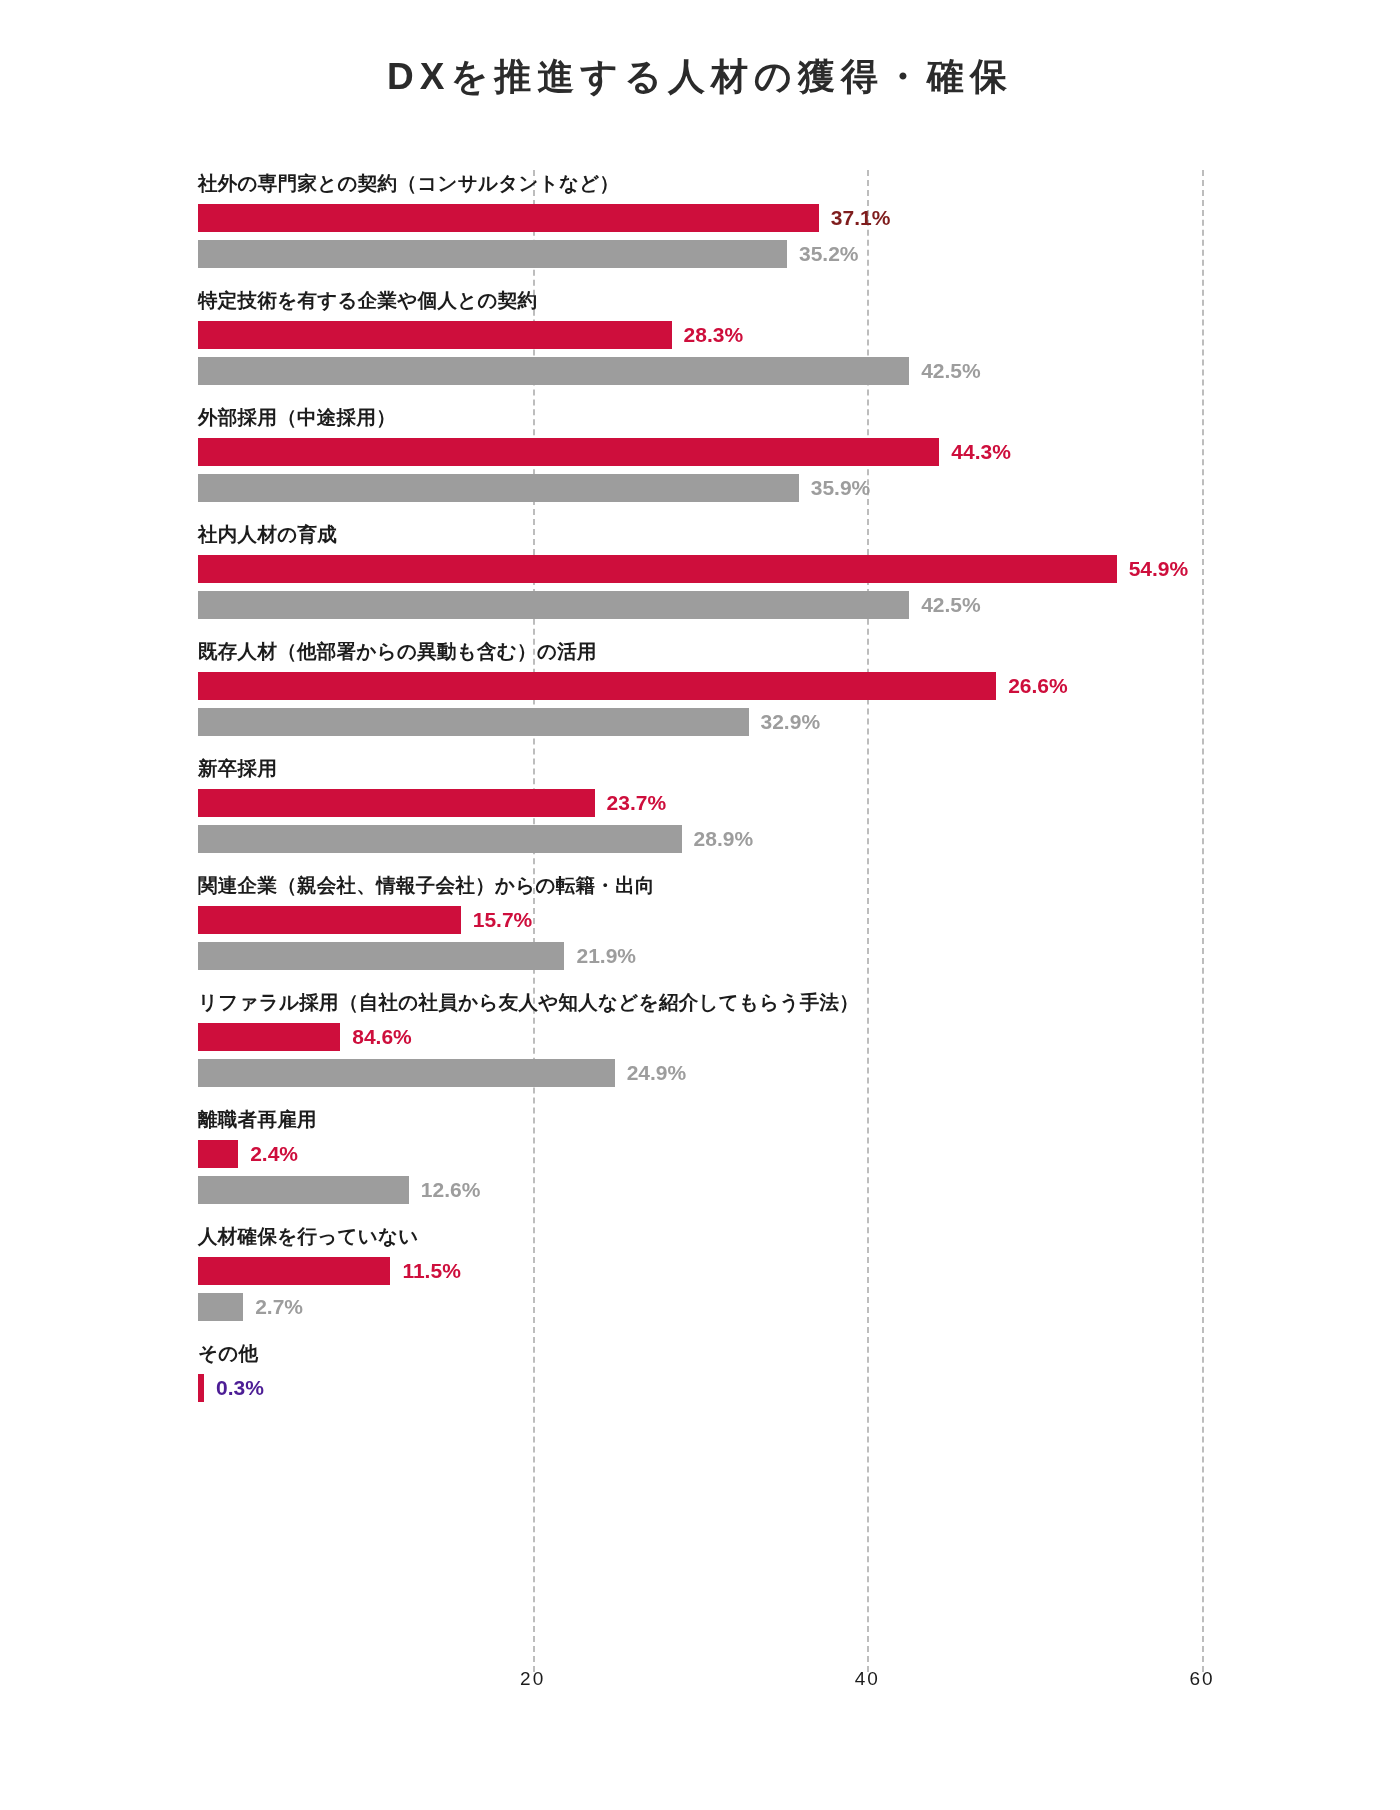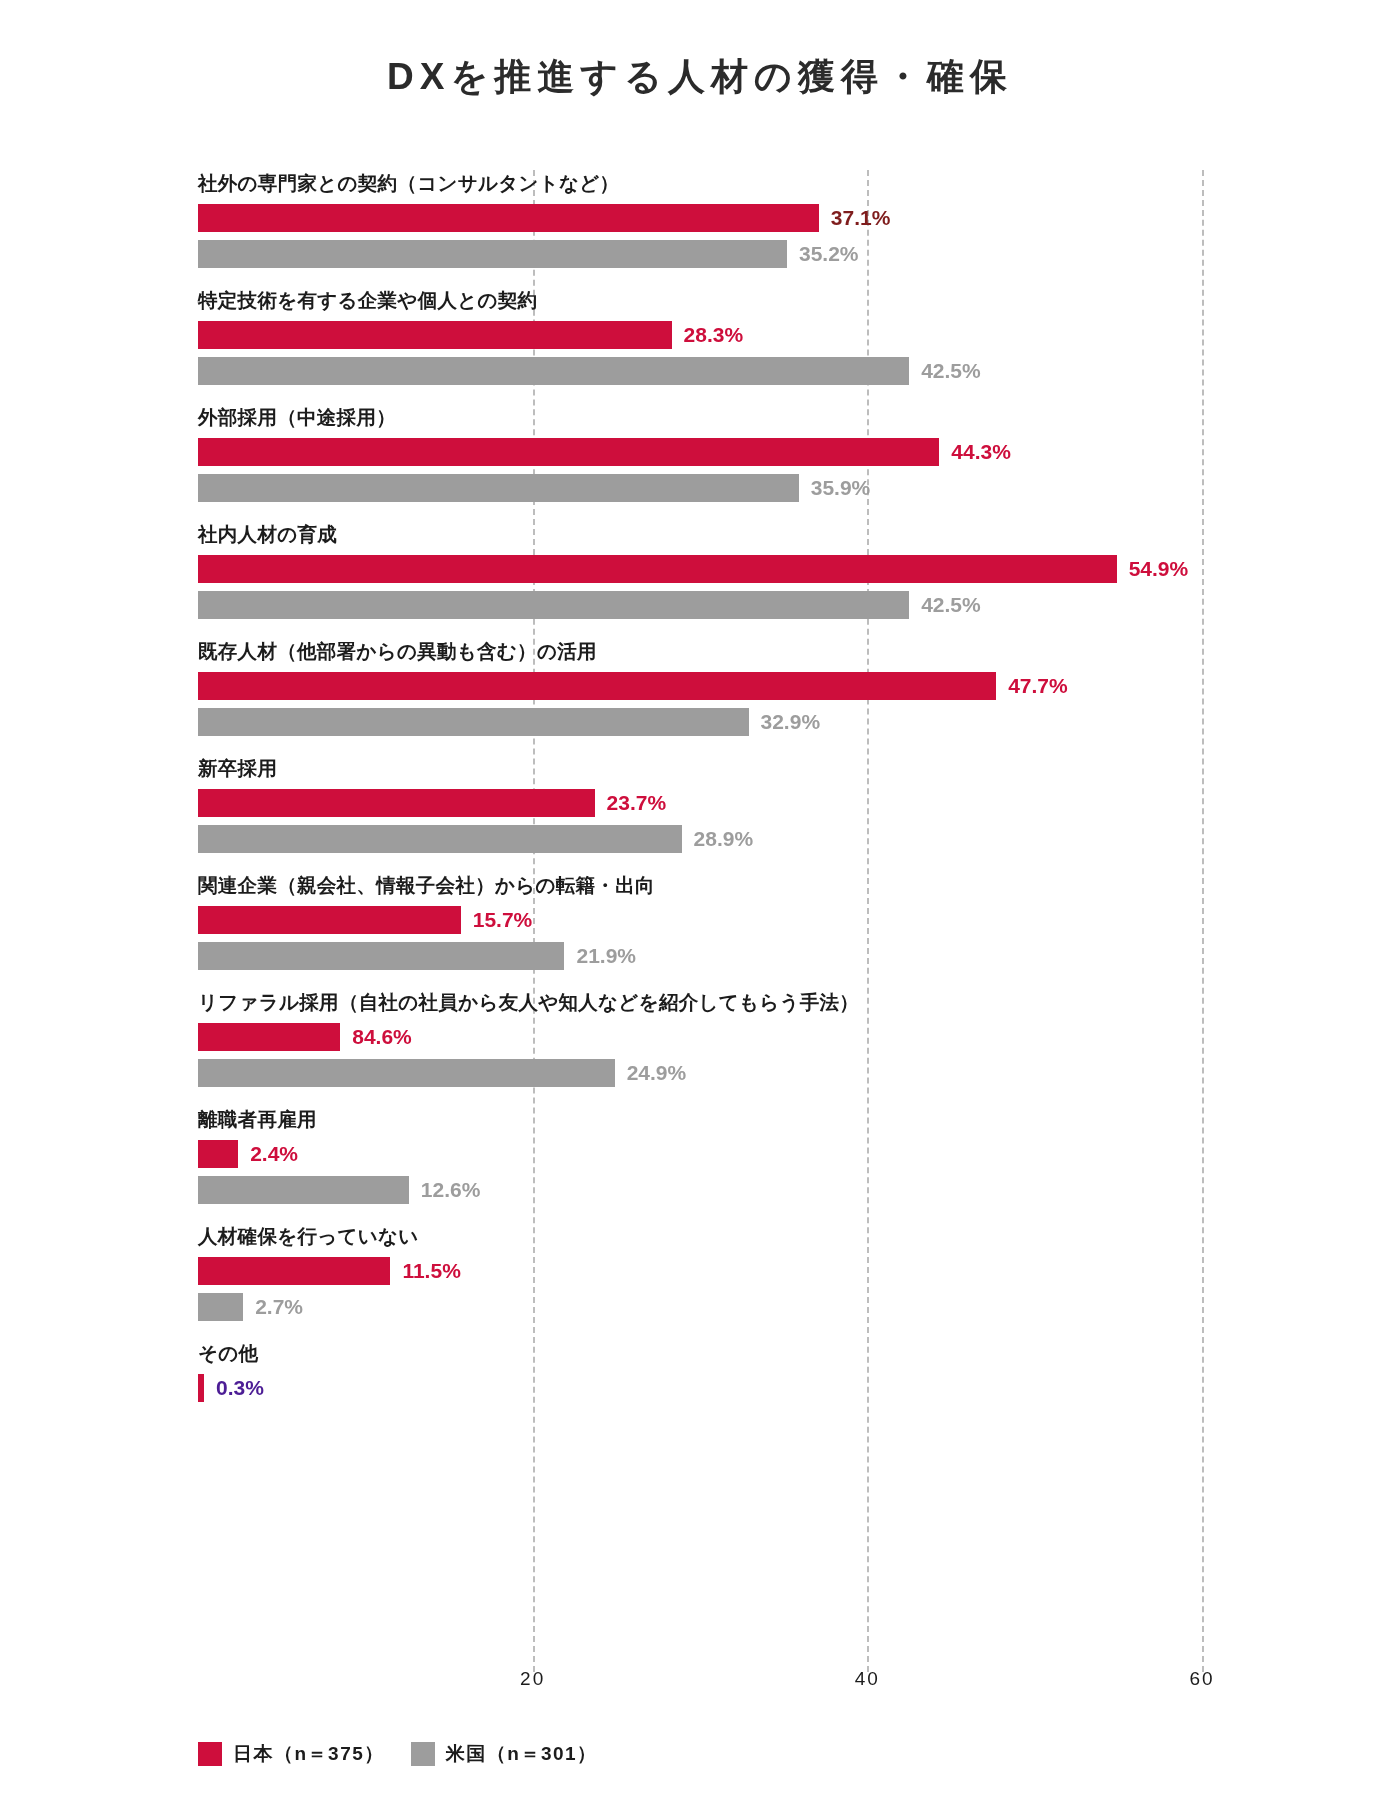--- a/index.html
+++ b/index.html
@@ -204,21 +204,21 @@
           </div>
           <div class="bar-row us">
             <div class="bar us" style="width: 711.167px; background: rgb(157, 157, 157);"></div>
             <div class="bar-value us" style="left: 723.167px; color: rgb(157, 157, 157);">42.5%</div>
           </div>
         </div>
         <div class="group">
           <div class="cat-label">既存人材（他部署からの異動も含む）の活用</div>
           <div class="bar-row jp">
             <div class="bar jp" style="width: 798.18px; background: rgb(206, 14, 60);"></div>
-            <div class="bar-value jp" style="left: 810.18px; color: rgb(206, 14, 60);">47.7%</div>
+            <div class="bar-value jp" style="left: 810.18px; color: rgb(206, 14, 60);">26.6%</div>
           </div>
           <div class="bar-row us">
             <div class="bar us" style="width: 550.527px; background: rgb(157, 157, 157);"></div>
             <div class="bar-value us" style="left: 562.527px; color: rgb(157, 157, 157);">32.9%</div>
           </div>
         </div>
         <div class="group">
           <div class="cat-label">新卒採用</div>
           <div class="bar-row jp">
             <div class="bar jp" style="width: 396.58px; background: rgb(206, 14, 60);"></div>
@@ -282,24 +282,14 @@
         </div>
       </div>
   </div>
 
   <div class="axis-ticks">
       <div class="tick-label" style="left: 334.667px;">20</div>
       <div class="tick-label" style="left: 669.333px;">40</div>
       <div class="tick-label" style="left: 1004px;">60</div>
     </div>
 
-  <div class="legend">
-      <div class="legend-item">
-        <span class="legend-swatch" style="background: rgb(206, 14, 60);"></span>
-        <span class="legend-text">日本（n＝375）</span>
-      </div>
-      <div class="legend-item">
-        <span class="legend-swatch" style="background: rgb(157, 157, 157);"></span>
-        <span class="legend-text">米国（n＝301）</span>
-      </div>
-    </div>
 
 </div>
 
 </body></html>

